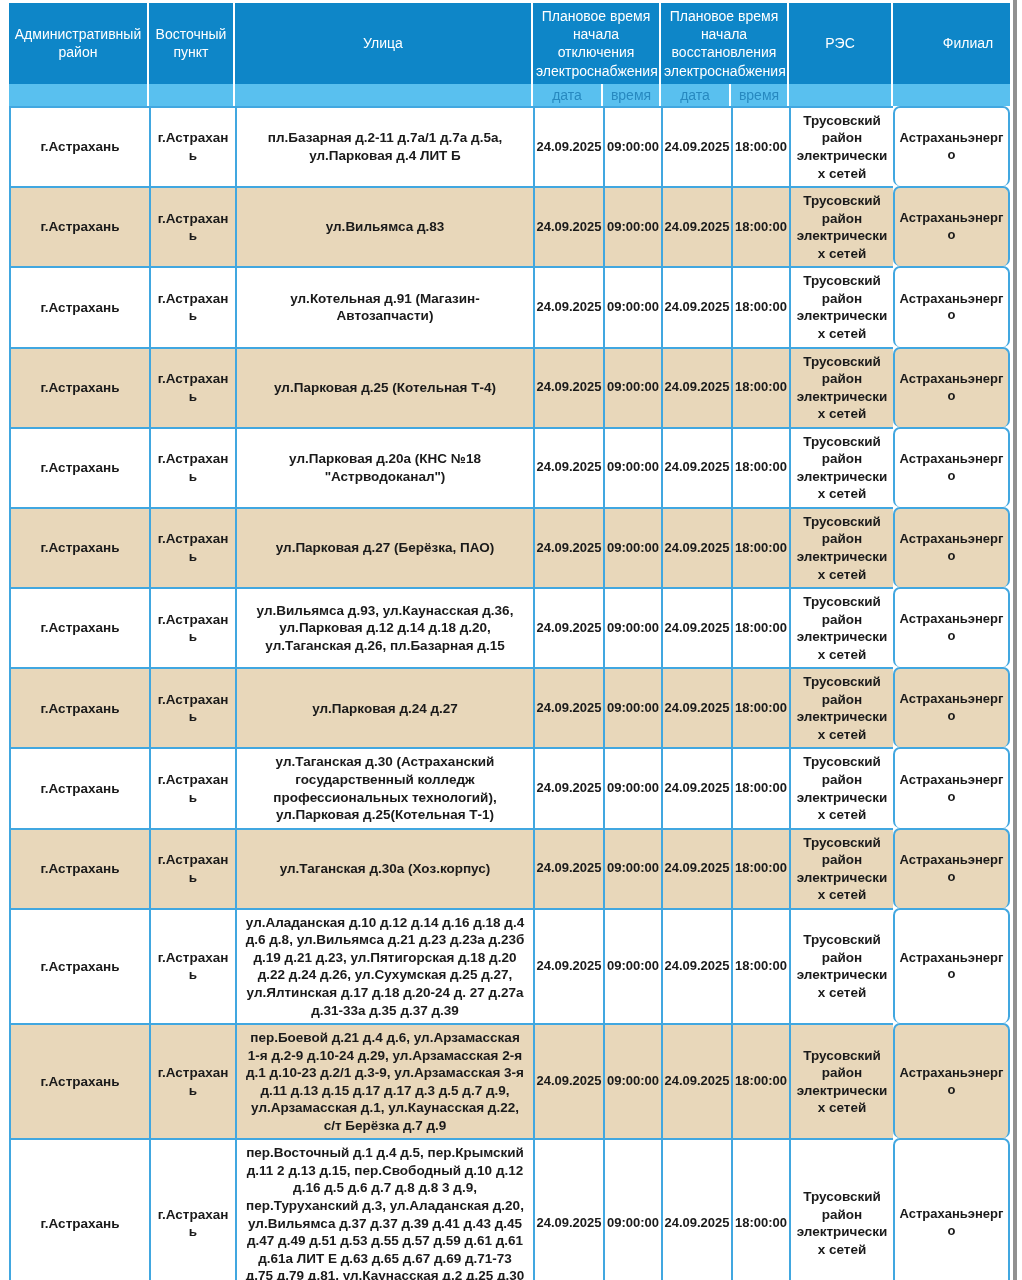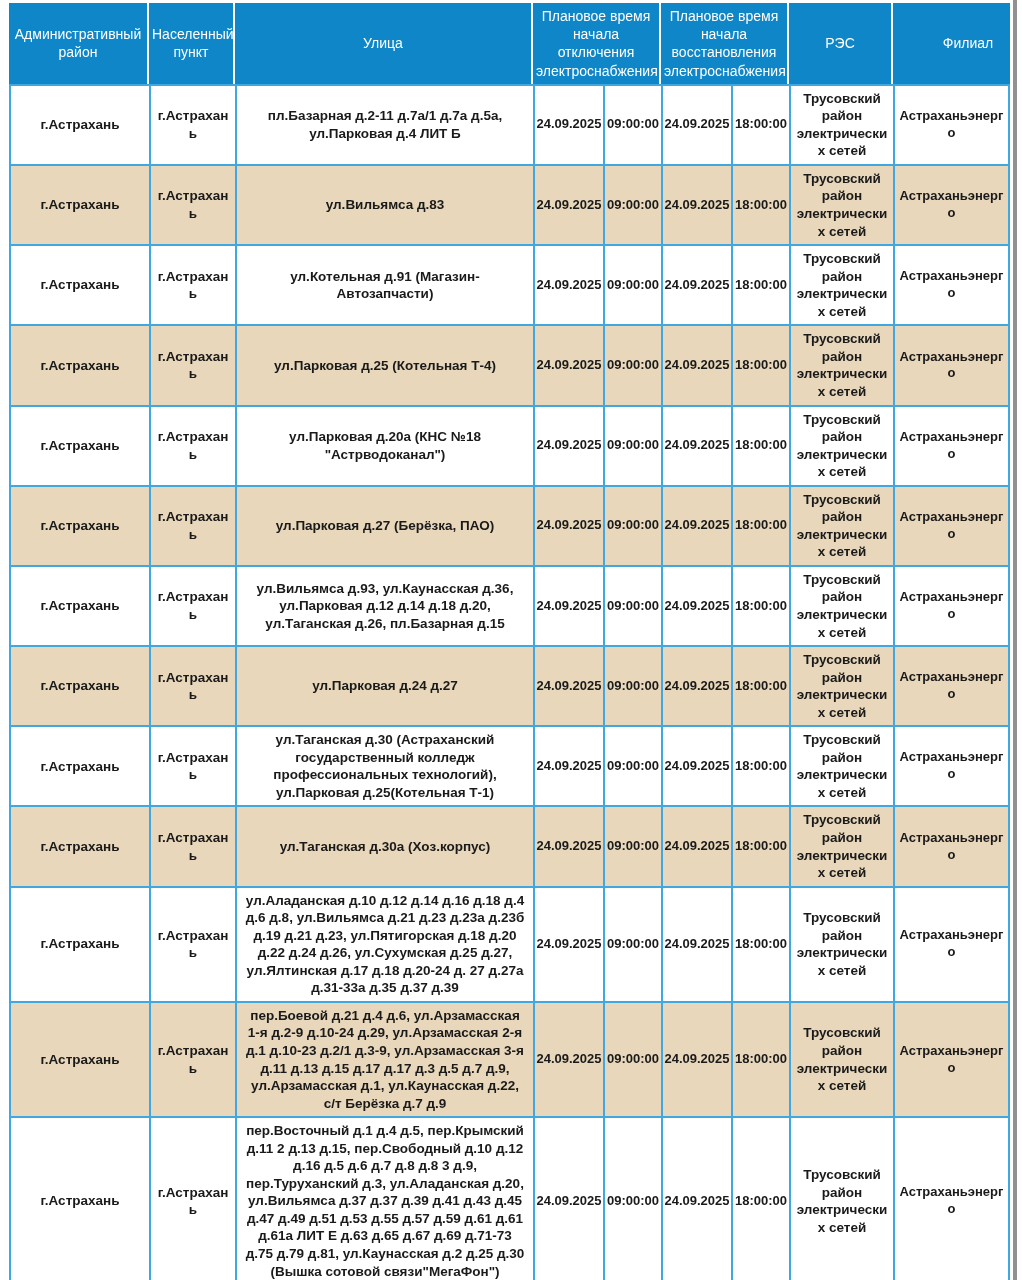--- a/index.html
+++ b/index.html
@@ -57,21 +57,21 @@
     border-top:2px solid var(--border);
     background:var(--row-bg);
     text-align:center;
     vertical-align:middle;
     font-weight:700;
     font-size:13.5px;
     line-height:1.3;
     padding:4px 4px;
     word-wrap:break-word;
   }
-  tbody td:last-child{border-right:2px solid var(--border);}
+  tbody td:last-child{border-right:2px solid var(--border);border-radius:7px;}
   tbody tr:last-child td{border-bottom:2px solid var(--border);}
   tbody tr{height:66px;}
   tbody tr.alt td{background:var(--row-alt-bg);}
   td.c-street{padding:4px 7px;margin-top:16px;}
   td.c-date,td.c-time{font-size:13px;padding:10px 1px;}
   td.c-branch{font-size:13px;padding:4px 2px;}
   td.c-res{font-size:13.5px;padding:4px 2px;text-align:center;}
   
   .scrollbar-track{
     position:fixed;
@@ -94,26 +94,37 @@
       <col style="width:70px">
         <col style="width:58px">
         <col style="width:70px">
         <col style="width:58px">
       <col style="width:104px">
         <col style="width:117px">
     </colgroup>
     <thead>
       <tr class="main-header">
         <th>Административный район</th>
-        <th>Населенный пункт</th>
+        <th>Восточный пункт</th>
         <th>Улица</th>
         <th colspan="2">Плановое время начала отключения электроснабжения</th>
         <th colspan="2">Плановое время начала восстановления электроснабжения</th>
         <th>РЭС</th>
         <th>Филиал</th>
+      </tr>
+      <tr class="sub-header">
+        <th></th>
+        <th></th>
+        <th></th>
+        <th>дата</th>
+        <th>время</th>
+        <th>дата</th>
+        <th>время</th>
+        <th></th>
+        <th></th>
       </tr>
     </thead>
     <tbody id="tbody">
         <tr>
           <td class="c-district">г.Астрахань</td>
           <td class="c-settlement">г.Астрахань</td>
           <td class="c-street">пл.Базарная д.2-11 д.7а/1 д.7а д.5а, ул.Парковая д.4 ЛИТ Б</td>
           <td class="c-date">24.09.2025</td>
           <td class="c-time">09:00:00</td>
           <td class="c-date">24.09.2025</td>

